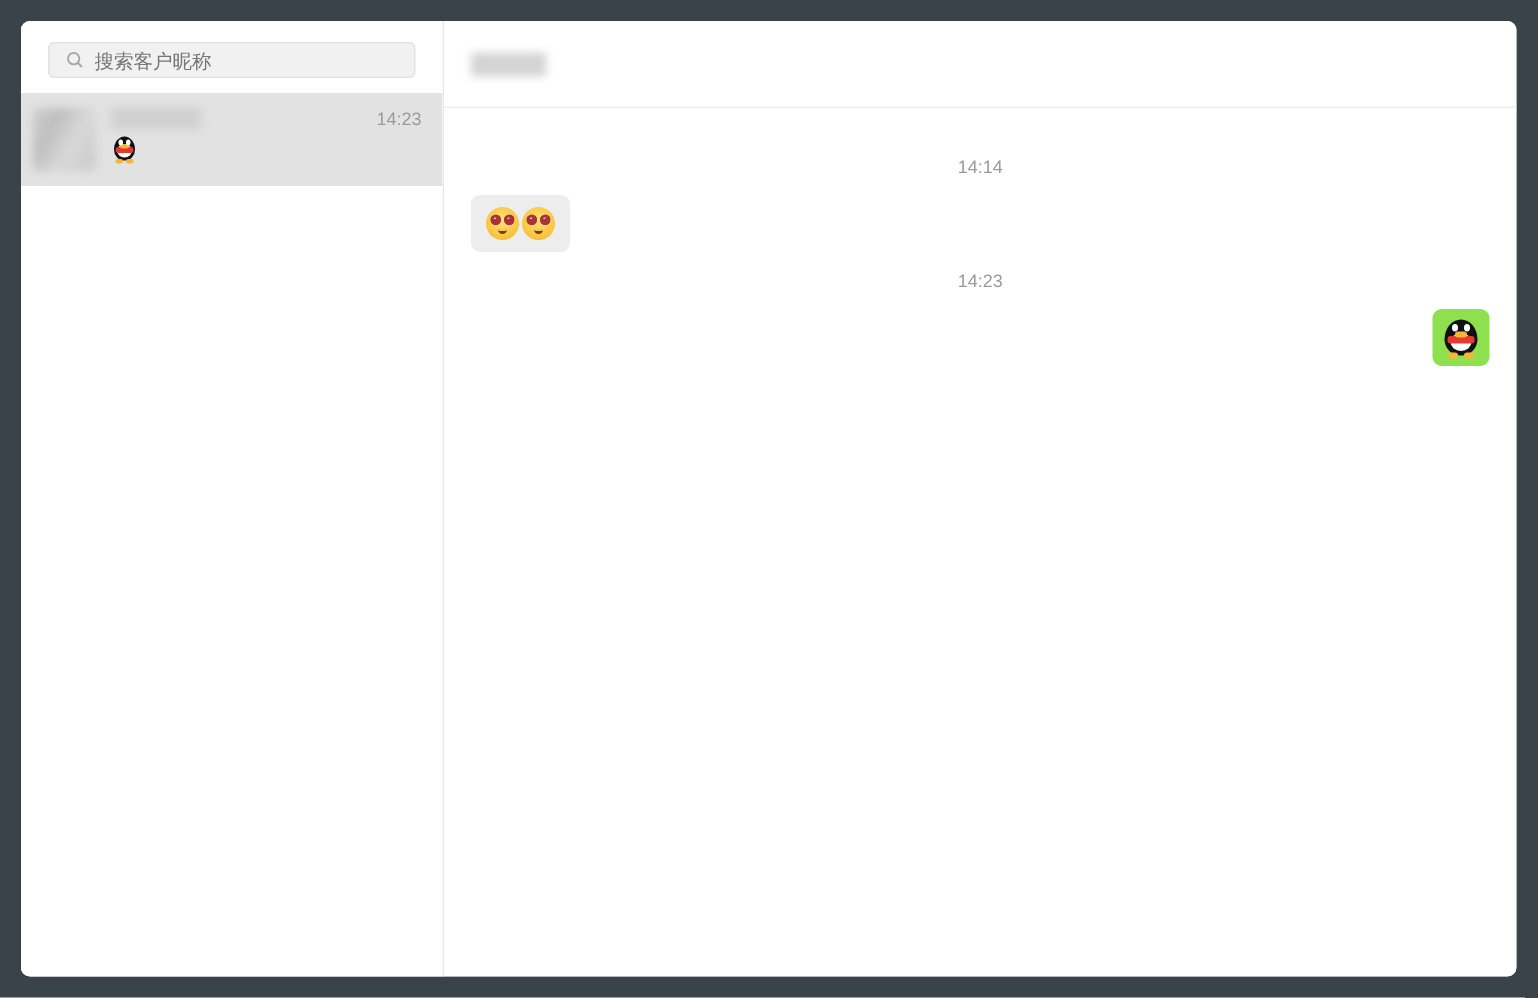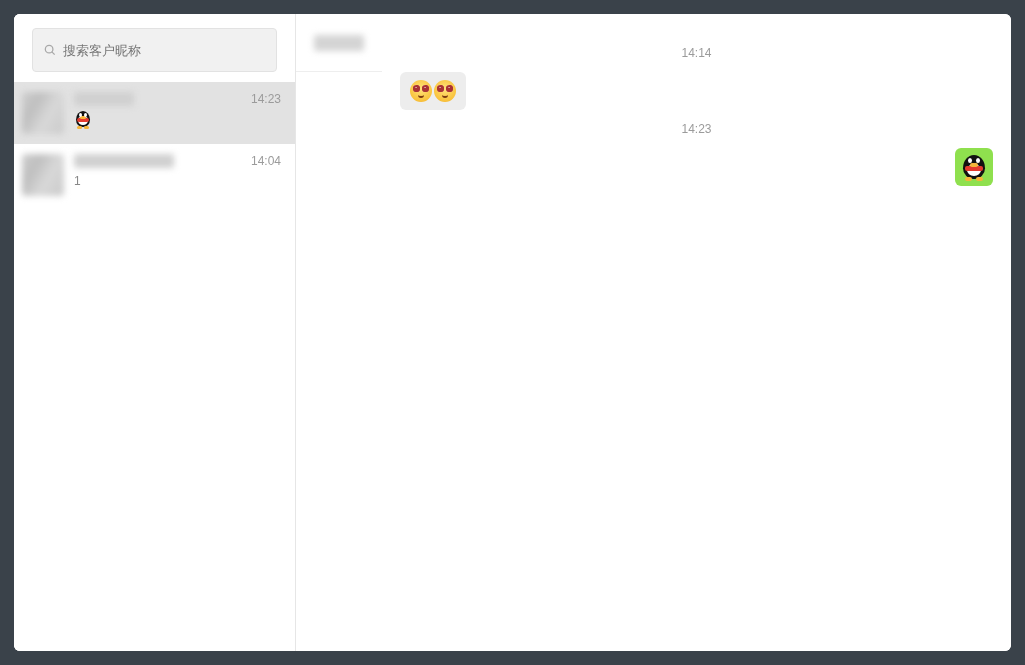--- a/index.html
+++ b/index.html
@@ -32,21 +32,21 @@
     .search-wrap {
       padding: 14px 18px 10px 18px;
       background: #fff;
     }
     .search-box {
       display: flex;
       align-items: center;
       background: #f1f1f1;
       border: 1px solid #e2e2e2;
       border-radius: 4px;
-      height: 44px;
+      height: 24px;
       padding: 0 10px;
     }
     .search-box input {
       border: none;
       background: transparent;
       outline: none;
       font-size: 13px;
       color: #888;
       flex: 1;
     }
@@ -102,20 +102,21 @@
       font-size: 12px;
       display: flex;
       align-items: center;
       height: 18px;
     }
 
     
     .chat-panel {
       flex: 1;
       display: flex;
+      flex-direction: column;
       background: #fff;
     }
     .chat-header {
       height: 58px;
       border-bottom: 1px solid #eee;
       padding: 0 18px;
       display: flex;
       align-items: center;
     }
     .chat-title {
@@ -263,30 +264,20 @@
                 <span class="beak"></span>
               <span class="eye l"></span>
                 <span class="eye r"></span>
                 <span class="foot l"></span>
                 <span class="foot r"></span>
             </span>
           </div>
         </div>
       </div>
 
-      <div class="convo-item">
-        <div class="avatar"></div>
-        <div class="convo-meta">
-          <div class="convo-top">
-            <div class="convo-name wider"></div>
-            <div class="convo-time">14:04</div>
-          </div>
-          <div class="convo-preview">1</div>
-        </div>
-      </div>
     </div>
   </div>
 
   <div class="chat-panel">
     <div class="chat-header">
       <div class="chat-title"></div>
     </div>
     <div class="chat-body">
 
       <div class="sys-text">14:14</div>

